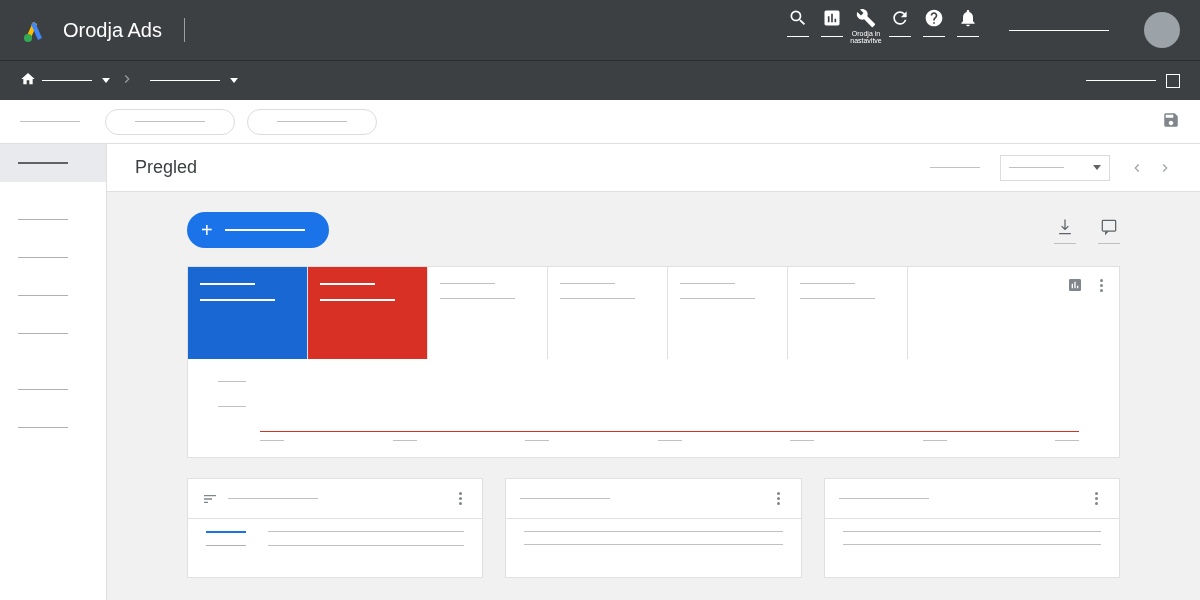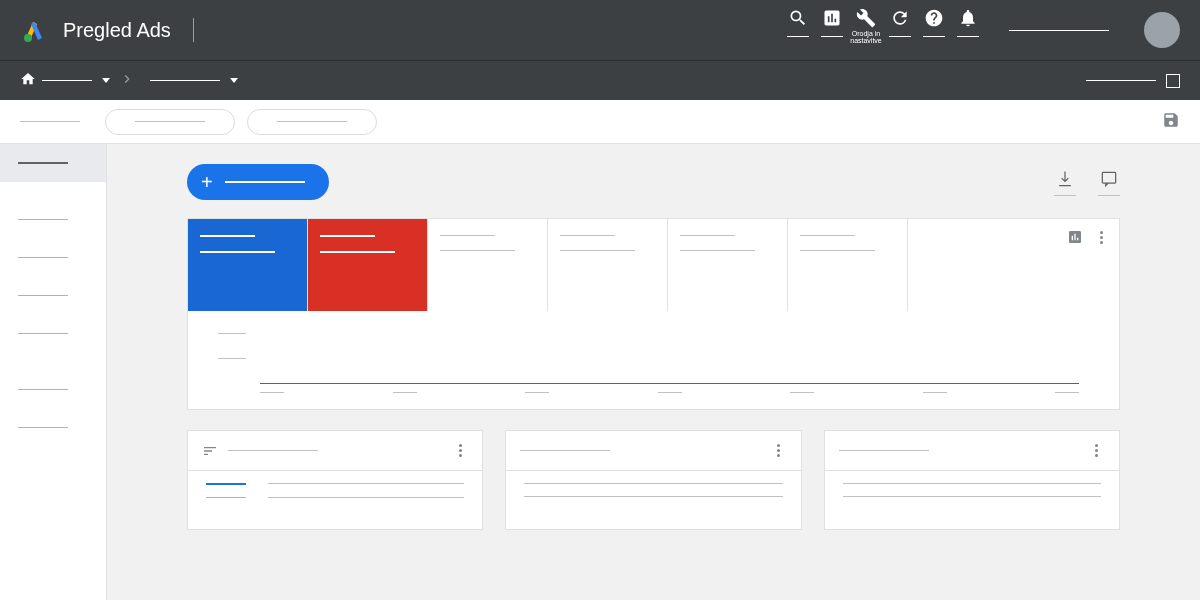--- a/index.html
+++ b/index.html
@@ -109,21 +109,21 @@
 <body>
 
 <div class="top-bar">
   <div class="logo">
     <svg viewBox="0 0 28 28">
         <polygon fill="#FBBC04" points="6,22 13,6 17,8 10,24"></polygon>
         <polygon fill="#4285F4" points="15,6 22,22 18,24 11,8"></polygon>
         <circle fill="#34A853" cx="8" cy="22" r="4"></circle>
       </svg>
   </div>
-  <div class="brand">Pregled Ads</div>
+  <div class="brand">Orodja Ads</div>
   <div class="divider-v"></div>
   <div class="spacer"></div>
   <div class="icon-group">
     <div class="icon-btn">
       <svg viewBox="0 0 24 24">
           <path d="M15.5 14h-.79l-.28-.27A6.471 6.471 0 0016 9.5 6.5 6.5 0 109.5 16c1.61 0 3.09-.59 4.23-1.57l.27.28v.79l5 4.99L20.49 19l-4.99-5zm-6 0C7.01 14 5 11.99 5 9.5S7.01 5 9.5 5 14 7.01 14 9.5 11.99 14 9.5 14z"></path>
         </svg>
       <div class="icon-underline"></div>
     </div>
     <div class="icon-btn">
@@ -222,20 +222,37 @@
     <div class="side-gap"></div>
     <div class="side-item">
         <div class="side-line"></div>
       </div>
     <div class="side-item">
         <div class="side-line"></div>
       </div>
   </div>
 
   <div class="content">
+    <div class="page-header">
+      <div class="page-title">Pregled</div>
+      <div class="spacer"></div>
+      <div class="ph-line"></div>
+      <div class="date-select">
+        <div class="ds-line"></div>
+          <div class="ds-caret"></div>
+      </div>
+      <div class="pager">
+        <svg viewBox="0 0 24 24">
+            <polyline points="15 6 9 12 15 18" stroke-width="2"></polyline>
+          </svg>
+        <svg viewBox="0 0 24 24">
+            <polyline points="9 6 15 12 9 18" stroke-width="2"></polyline>
+          </svg>
+      </div>
+    </div>
 
     <div class="scroll-body">
       <div class="action-row">
         <div class="new-btn">
           <div class="plus">+</div>
           <div class="btn-line"></div>
         </div>
         <div class="spacer"></div>
         <div class="action-icons">
           <div class="ai">

